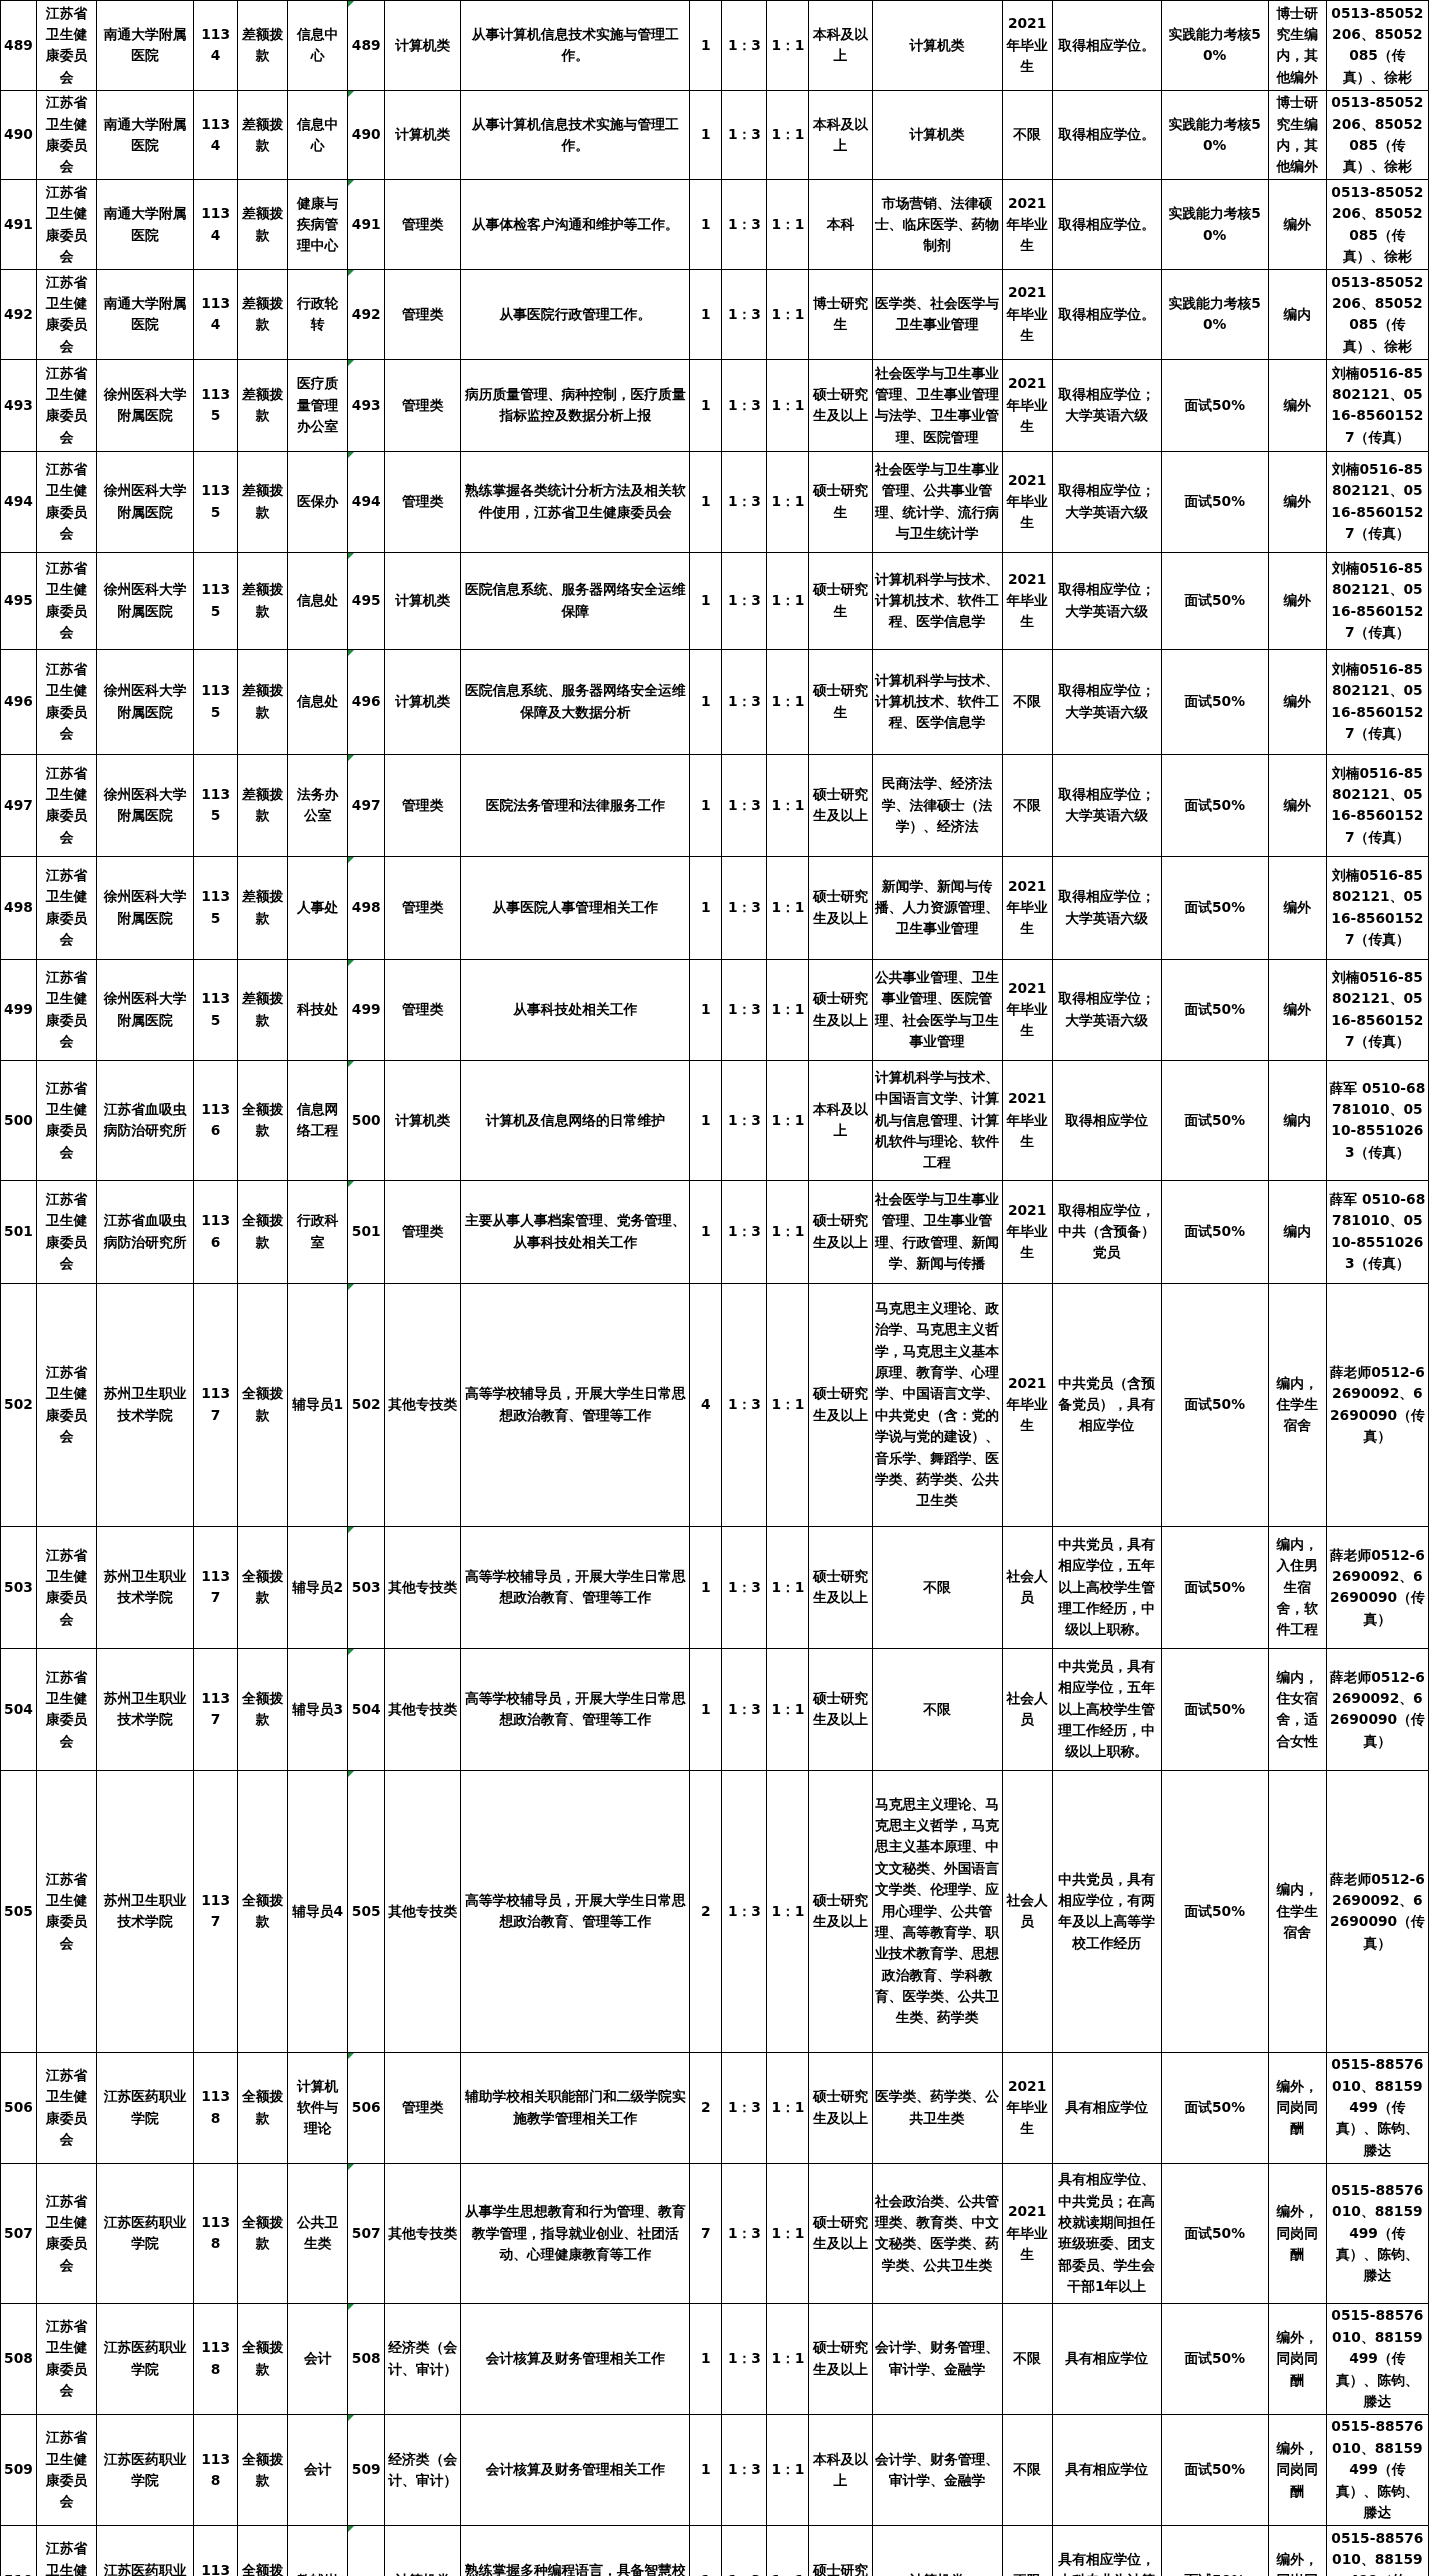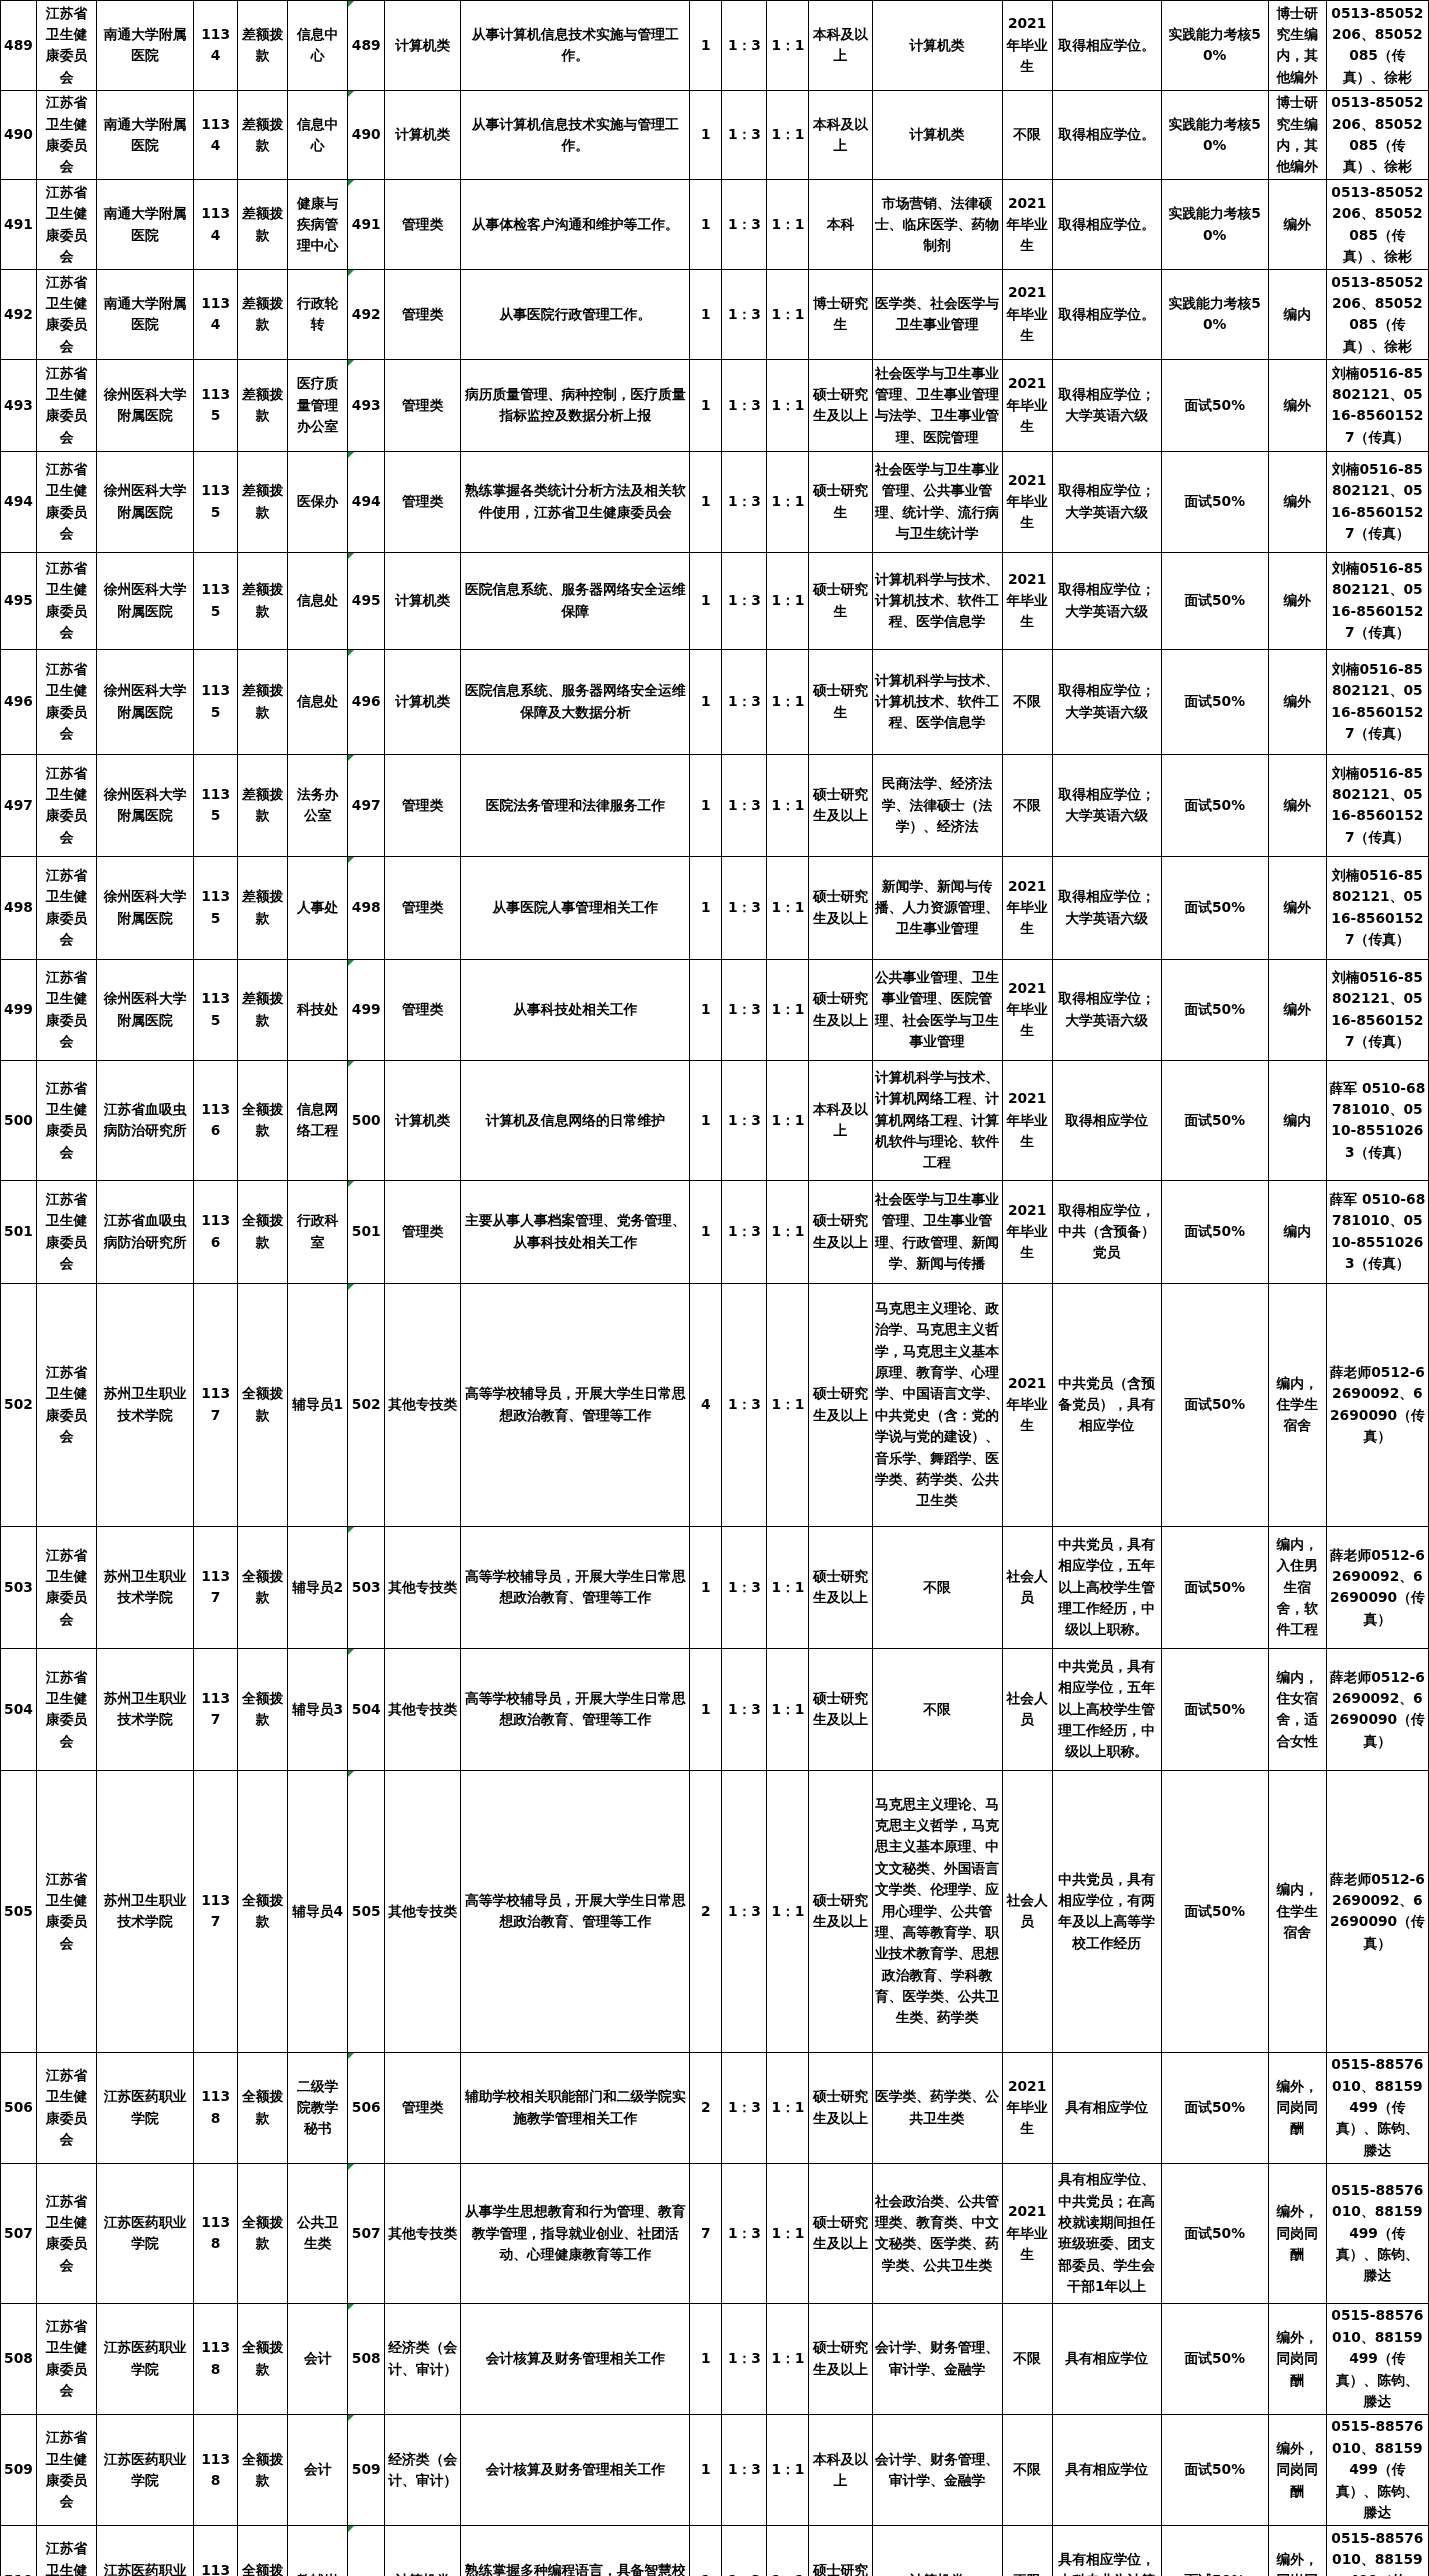--- a/index.html
+++ b/index.html
@@ -336,21 +336,21 @@
     <td class="c-pcode">
       <span class="flag" style="border-top-color: rgb(31, 138, 59);"></span>
       <span class="pcode-text">500</span>
     </td>
     <td class="c-cat">计算机类</td>
     <td class="c-desc">计算机及信息网络的日常维护</td>
     <td class="c-num">1</td>
     <td class="c-r1">1：3</td>
     <td class="c-r2">1：1</td>
     <td class="c-edu">本科及以上</td>
-    <td class="c-major">计算机科学与技术、计算机网络工程、计算机网络工程、计算机软件与理论、软件工程</td>
+    <td class="c-major">计算机科学与技术、中国语言文学、计算机与信息管理、计算机软件与理论、软件工程</td>
     <td class="c-grad">2021年毕业生</td>
     <td class="c-other">取得相应学位</td>
     <td class="c-exam">面试50%</td>
     <td class="c-estab">编内</td>
     <td class="c-contact">薛军 0510-68781010、0510-85510263（传真）</td>
   </tr>
         <tr style="height: 103px;">
     <td class="c-no">501</td>
     <td class="c-dept">江苏省卫生健康委员会</td>
     <td class="c-org">江苏省血吸虫病防治研究所</td>
@@ -469,21 +469,21 @@
     <td class="c-exam">面试50%</td>
     <td class="c-estab">编内，住学生宿舍</td>
     <td class="c-contact">薛老师0512-62690092、62690090（传真）</td>
   </tr>
         <tr style="height: 103px;">
     <td class="c-no">506</td>
     <td class="c-dept">江苏省卫生健康委员会</td>
     <td class="c-org">江苏医药职业学院</td>
     <td class="c-code">1138</td>
     <td class="c-fund">全额拨款</td>
-    <td class="c-post">二级学院教学秘书</td>
+    <td class="c-post">计算机软件与理论</td>
     <td class="c-pcode">
       <span class="flag" style="border-top-color: rgb(31, 138, 59);"></span>
       <span class="pcode-text">506</span>
     </td>
     <td class="c-cat">管理类</td>
     <td class="c-desc">辅助学校相关职能部门和二级学院实施教学管理相关工作</td>
     <td class="c-num">2</td>
     <td class="c-r1">1：3</td>
     <td class="c-r2">1：1</td>
     <td class="c-edu">硕士研究生及以上</td>

